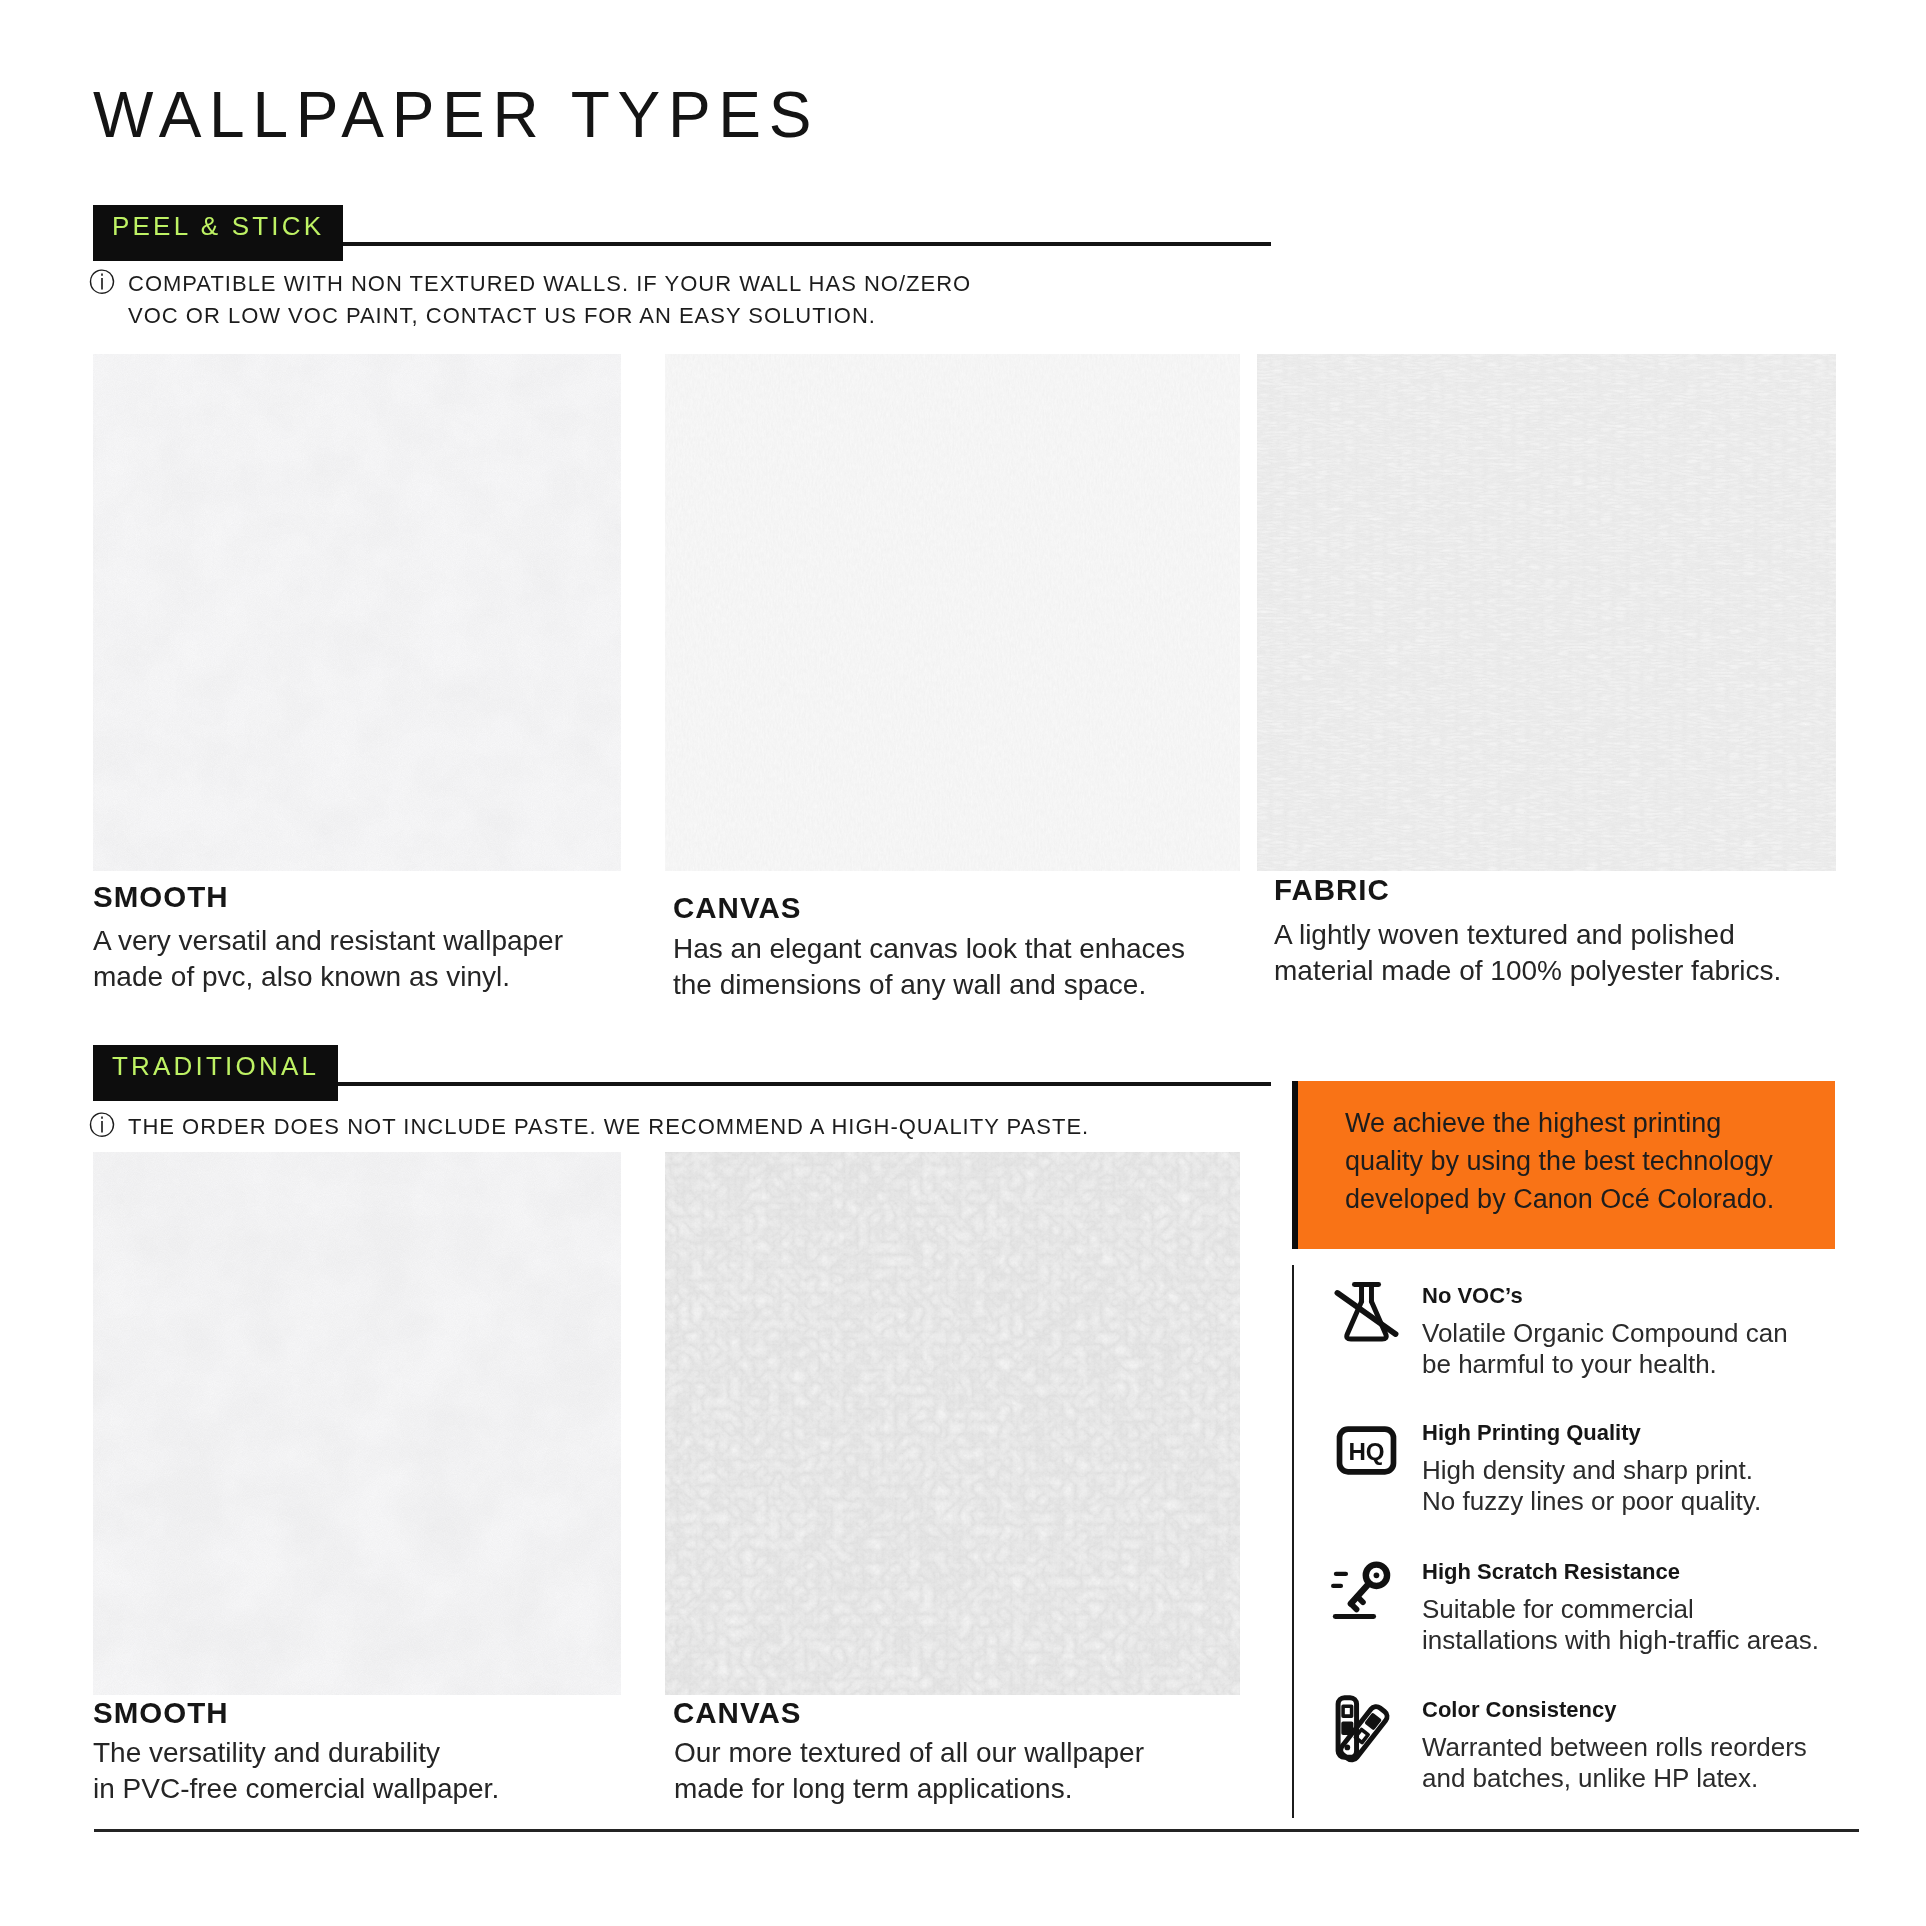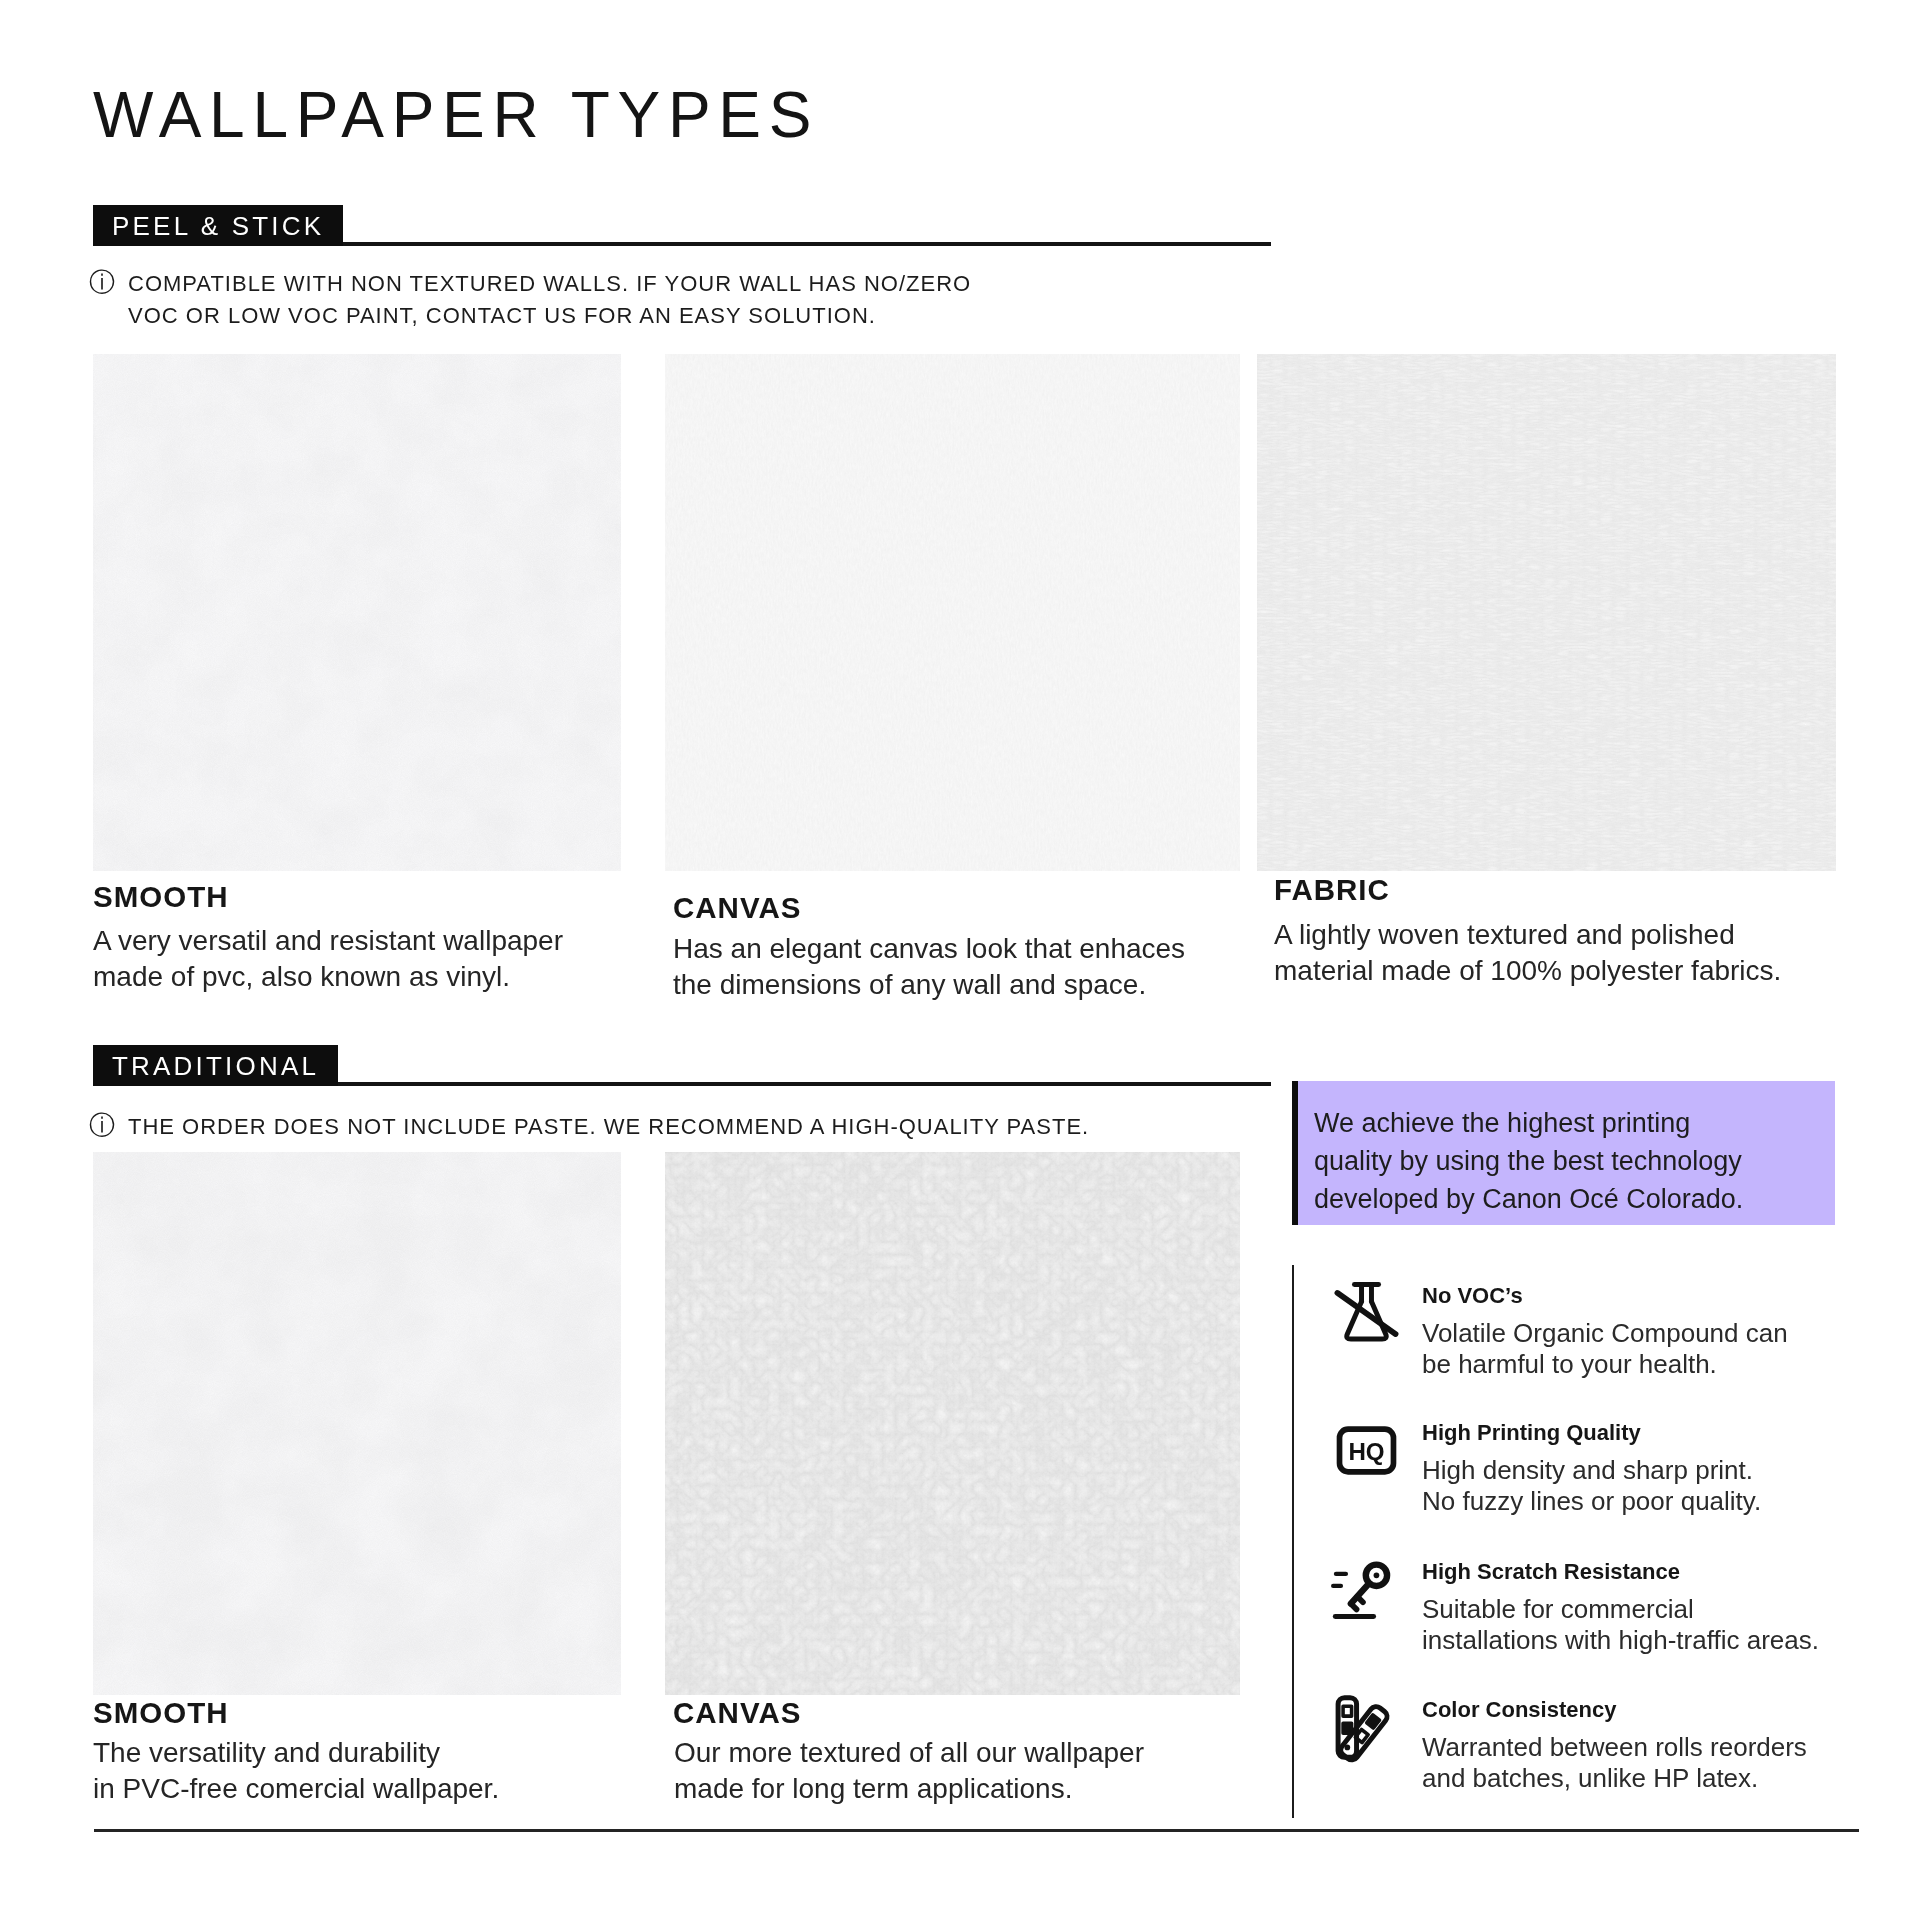--- a/index.html
+++ b/index.html
@@ -6,33 +6,33 @@
   .page{
     position:relative;width:1926px;height:1926px;background:#ffffff;overflow:hidden;
     font-family:"Liberation Sans", sans-serif;color:#1b1b1b;
   }
   .abs{position:absolute;}
   .page-title{
     left:93px;top:78px;width:1422px;
     font-size:64px;font-weight:300;letter-spacing:7.7px;color:#141414;white-space:nowrap;
   }
   .sec-label{
-    background:#0d0d0d;color:#ffffff;height:41px;line-height:42px;
+    background:#0d0d0d;color:#bef264;height:56px;line-height:42px;
     padding:0 19px;font-size:26px;font-weight:500;letter-spacing:3.2px;white-space:nowrap;z-index:2;
   }
   .sec-line{background:#141414;height:3.9px;z-index:1;}
   .note{font-size:22px;letter-spacing:1px;line-height:32px;color:#1c1c1c;}
   .note .icon{position:absolute;left:-3.9px;top:-1.9px;font-size:26px;font-weight:400;}
   .note .ntext{margin-left:35px;}
   .swatch{display:block;}
   .sw-name{font-size:29.5px;font-weight:700;letter-spacing:1px;color:#161616;white-space:nowrap;}
   .sw-desc{font-size:28px;font-weight:400;line-height:36px;color:#252525;white-space:nowrap;}
   .qbox{
-    left:1292px;top:1081px;width:543px;height:144px;background:#c4b5fd;
-    border-left:6.4px solid #0d0d0d;box-sizing:border-box;padding:23px 0 0 16px;
+    left:1292px;top:1081px;width:543px;height:168px;background:#f97316;
+    border-left:6.4px solid #0d0d0d;box-sizing:border-box;padding:23px 0 0 47px;
   }
   .qbox div{font-size:27px;line-height:38px;color:#1d1d1d;white-space:nowrap;}
   .vline{left:1292px;top:1265px;width:1.9px;height:553px;background:#1c1c1c;}
   .feature{left:1326px;width:533px;height:128px;}
   .feature .f-icon{position:absolute;left:5.1px;top:0;}
   .feature .f-title{position:absolute;left:96px;top:5.1px;font-size:22px;font-weight:700;color:#161616;white-space:nowrap;}
   .feature .f-b1{position:absolute;left:96px;top:40px;font-size:26px;line-height:31px;color:#2b2b2b;white-space:nowrap;}
   .feature .f-b2{position:absolute;left:96px;top:71px;font-size:26px;line-height:31px;color:#2b2b2b;white-space:nowrap;}
   .bottom-line{left:94px;top:1829px;width:1765px;height:3.2px;background:#242424;}
   svg{display:block;}

